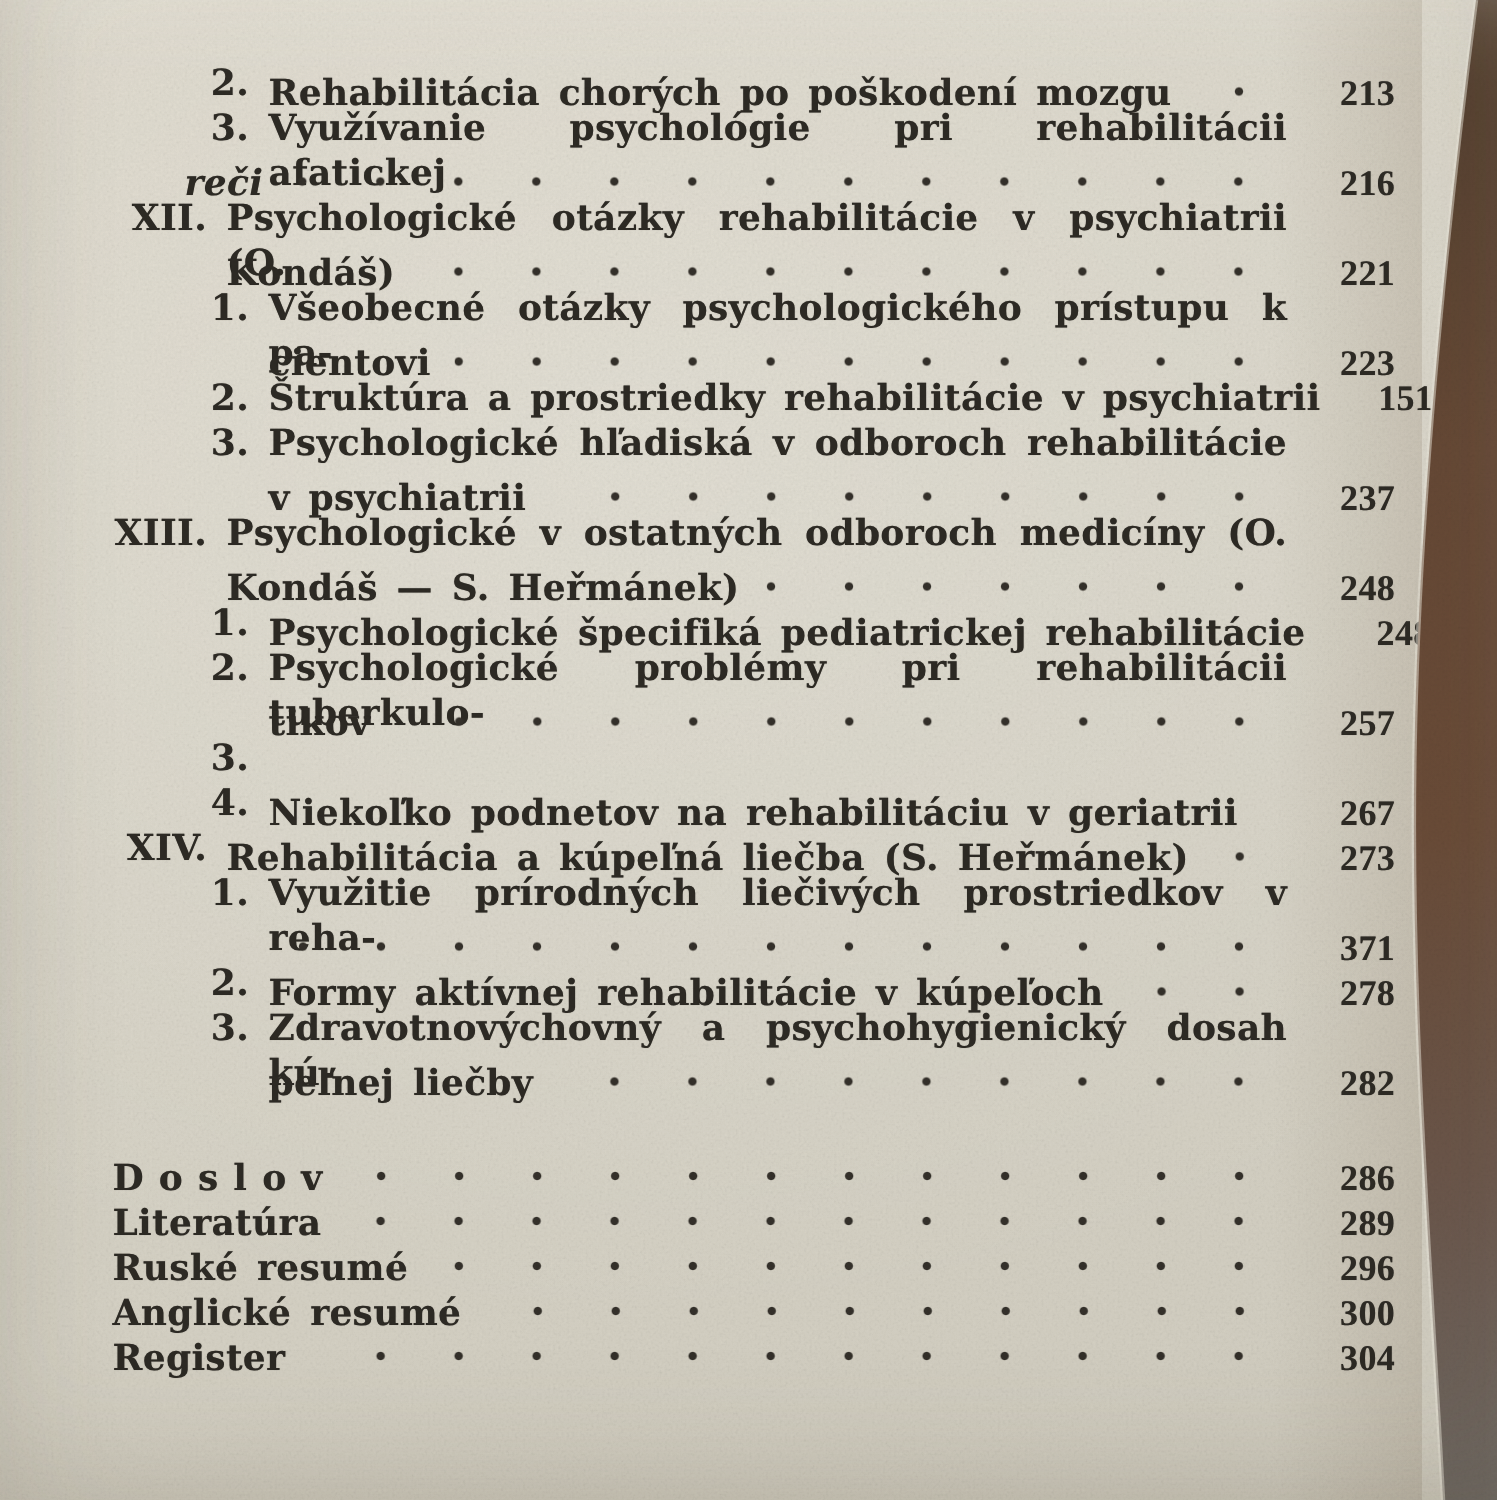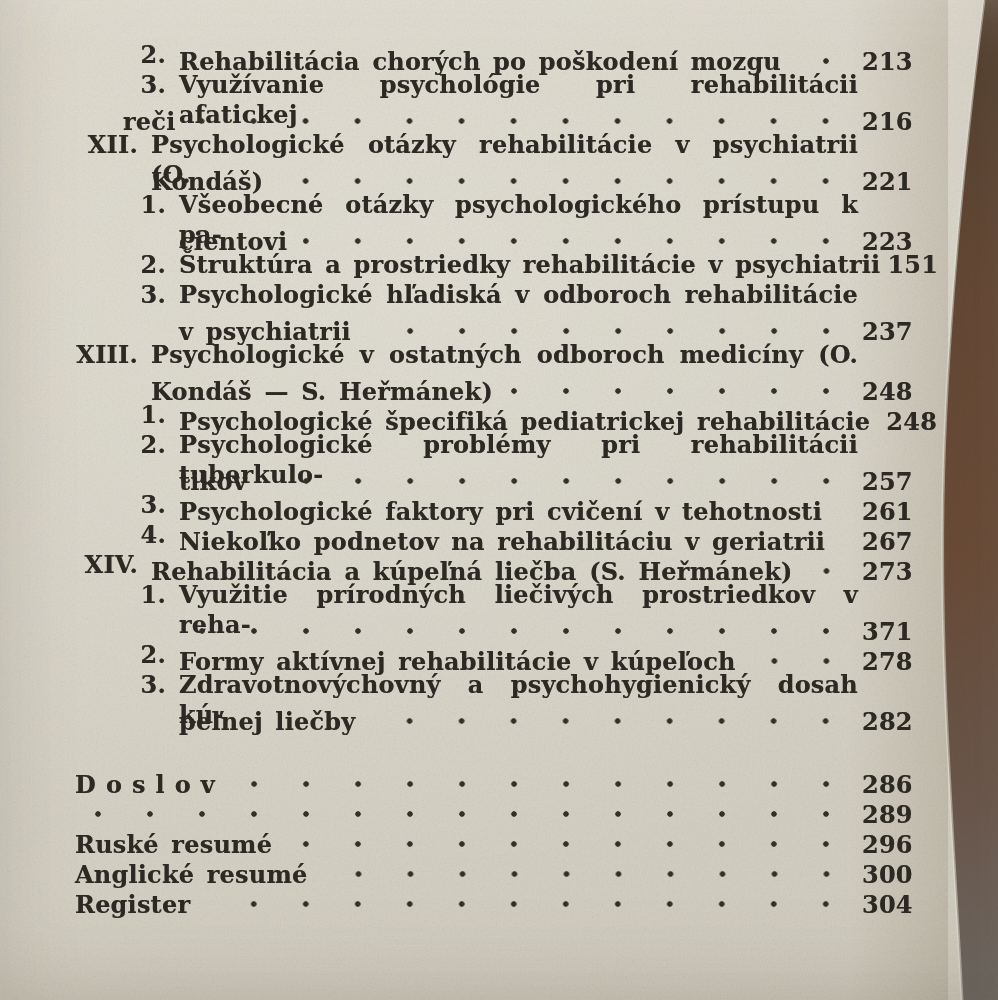--- a/index.html
+++ b/index.html
@@ -46,21 +46,21 @@
   .line.mid{text-align:justify;text-align-last:justify;padding-right:72px;}
   .line.last{display:flex;align-items:baseline;}
   .line.last .txt{flex:0 0 auto;white-space:nowrap;}
   .line.last.fill .txt{flex:1 1 auto;text-align:justify;text-align-last:justify;padding-right:7px;}
   .leader{
     flex:1 1 auto;height:30px;margin-left:16px;
     background-image:radial-gradient(circle, var(--dots,#34302a) 2.4px, rgba(52,48,42,0) 3.1px);
     background-size:52px 8px;background-repeat:repeat-x;
     background-position:right 10px bottom 5px;
   }
-  .page{flex:0 0 auto;width:68px;text-align:left;}
+  .page{flex:0 0 auto;width:68px;text-align:right;font-family:Liberation Serif, serif;}
   .spaced{letter-spacing:0.42em;}
 </style>
 </head>
 <body>
 
 <div class="stage">
   <div class="paper"></div>
   <div class="curve-shadow"></div>
 
   <div class="toc">
@@ -72,21 +72,21 @@
             <span class="leader"></span>
             <span class="page">213</span>
           </div>
         </span>
   </div>
       <div class="entry section">
     <span class="label">3.</span>
     <span class="body">
           <div class="line mid">Využívanie psychológie pri rehabilitácii afatickej</div>
           <div class="line last">
-            <span class="txt" style="margin-left: -56px;">reči</span>
+            <span class="txt" style="margin-left: -56px; font-style: italic;">reči</span>
             <span class="leader"></span>
             <span class="page">216</span>
           </div>
         </span>
   </div>
       <div class="entry chapter">
     <span class="label">XII.</span>
     <span class="body">
           <div class="line mid">Psychologické otázky rehabilitácie v psychiatrii (O.</div>
           <div class="line last">
@@ -154,27 +154,20 @@
           <div class="line mid">Psychologické problémy pri rehabilitácii tuberkulo-</div>
           <div class="line last">
             <span class="txt">tikov</span>
             <span class="leader"></span>
             <span class="page">257</span>
           </div>
         </span>
   </div>
       <div class="entry section">
     <span class="label">3.</span>
-    <span class="body">
-          <div class="line last">
-            <span class="txt">Psychologické faktory pri cvičení v tehotnosti</span>
-            <span class="leader"></span>
-            <span class="page">261</span>
-          </div>
-        </span>
   </div>
       <div class="entry section">
     <span class="label">4.</span>
     <span class="body">
           <div class="line last">
             <span class="txt">Niekoľko podnetov na rehabilitáciu v geriatrii</span>
             <span class="leader"></span>
             <span class="page">267</span>
           </div>
         </span>
@@ -227,20 +220,21 @@
             <span class="txt spaced">Doslov</span>
             <span class="leader"></span>
             <span class="page">286</span>
           </div>
         </span>
   </div>
       <div class="entry plain">
 
     <span class="body">
           <div class="line last">
+            <span class="txt">Literatúra</span>
             <span class="leader"></span>
             <span class="page">289</span>
           </div>
         </span>
   </div>
       <div class="entry plain">
 
     <span class="body">
           <div class="line last">
             <span class="txt">Ruské resumé</span>

